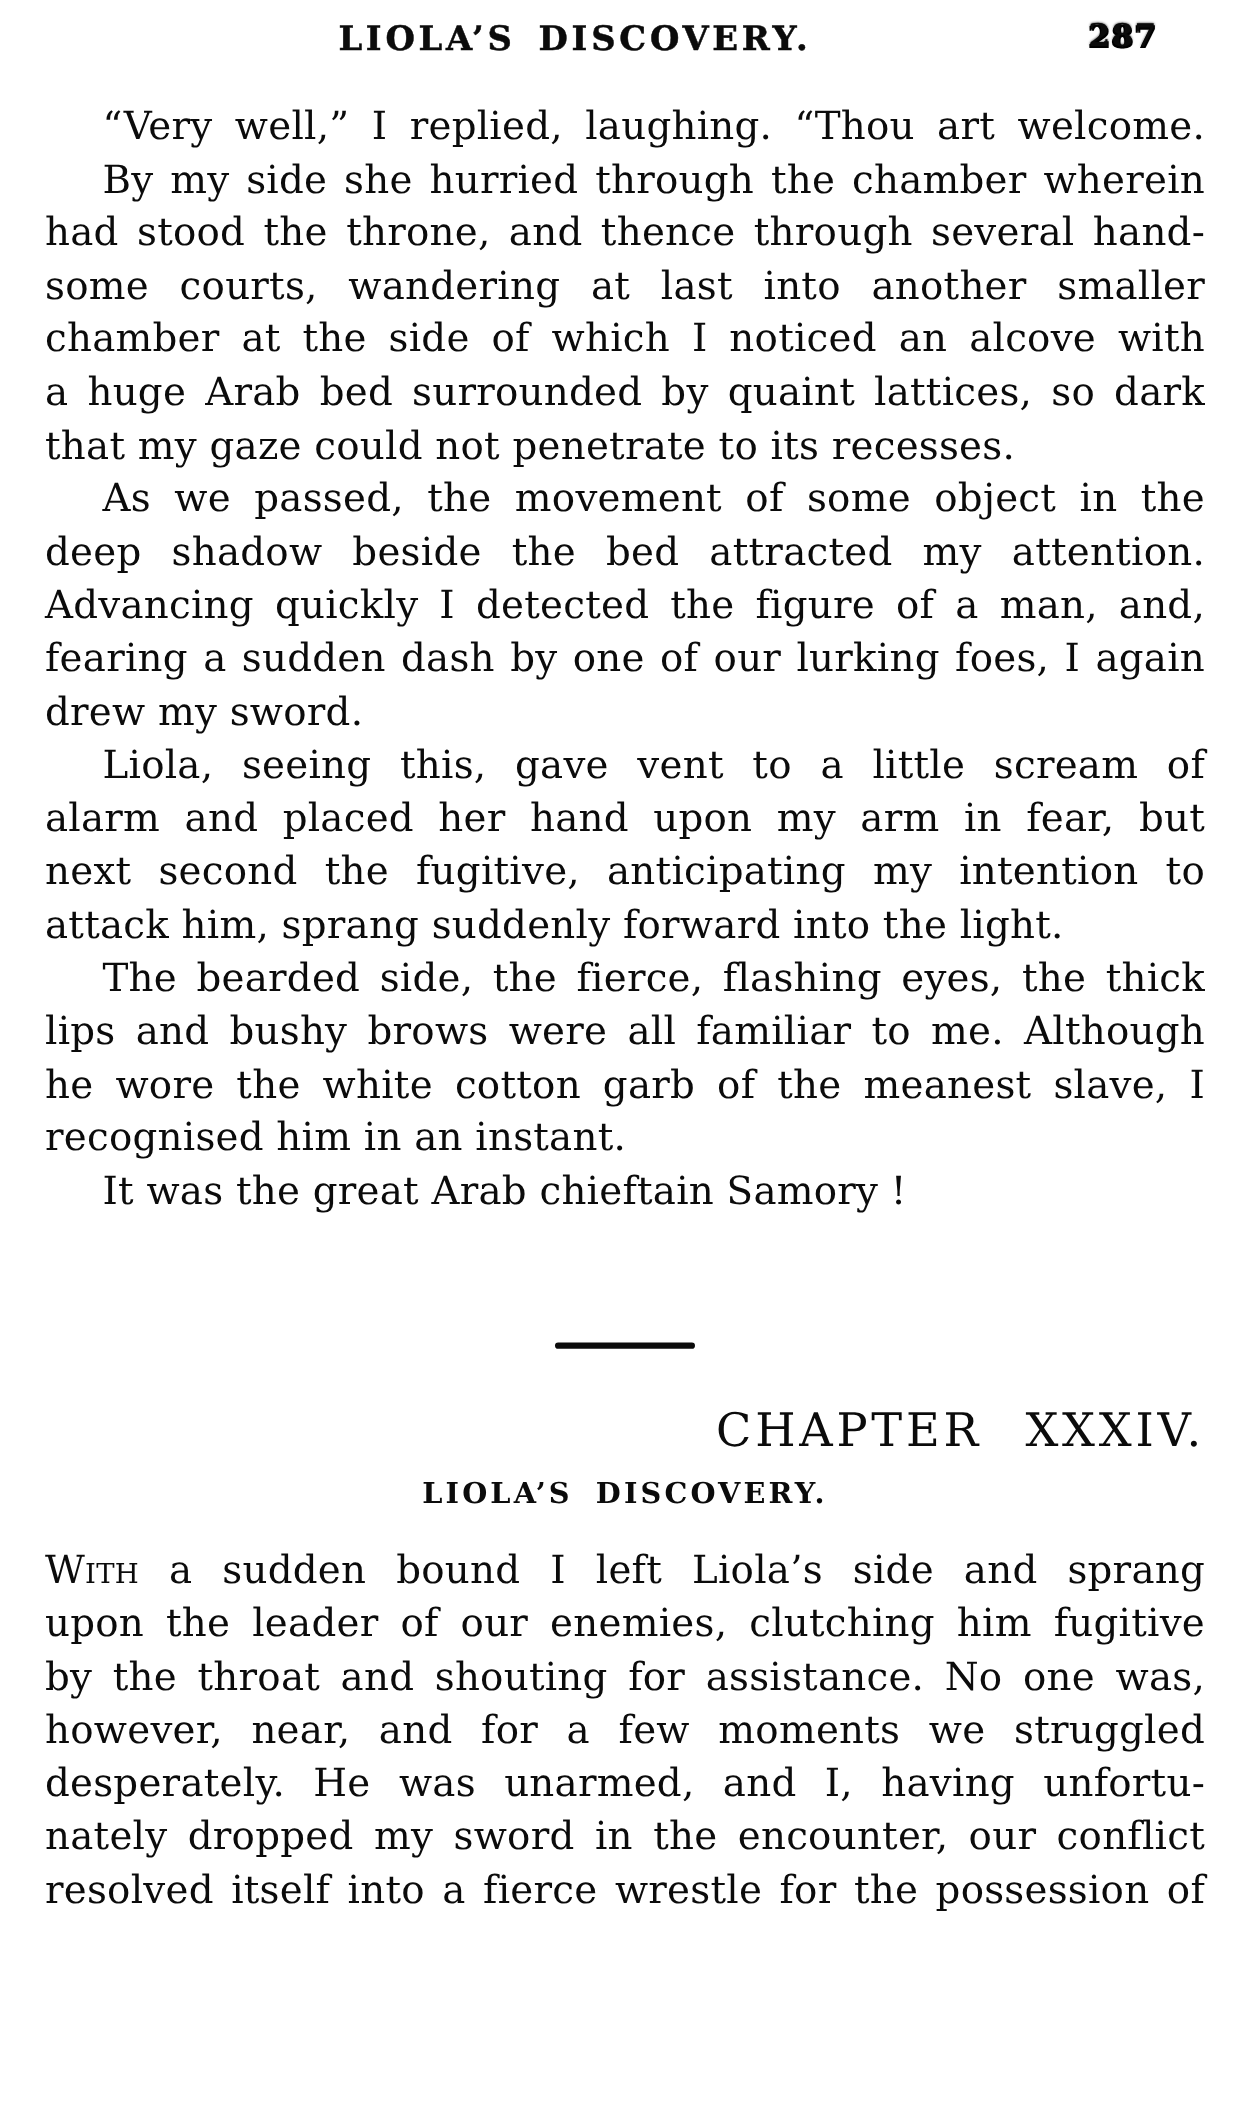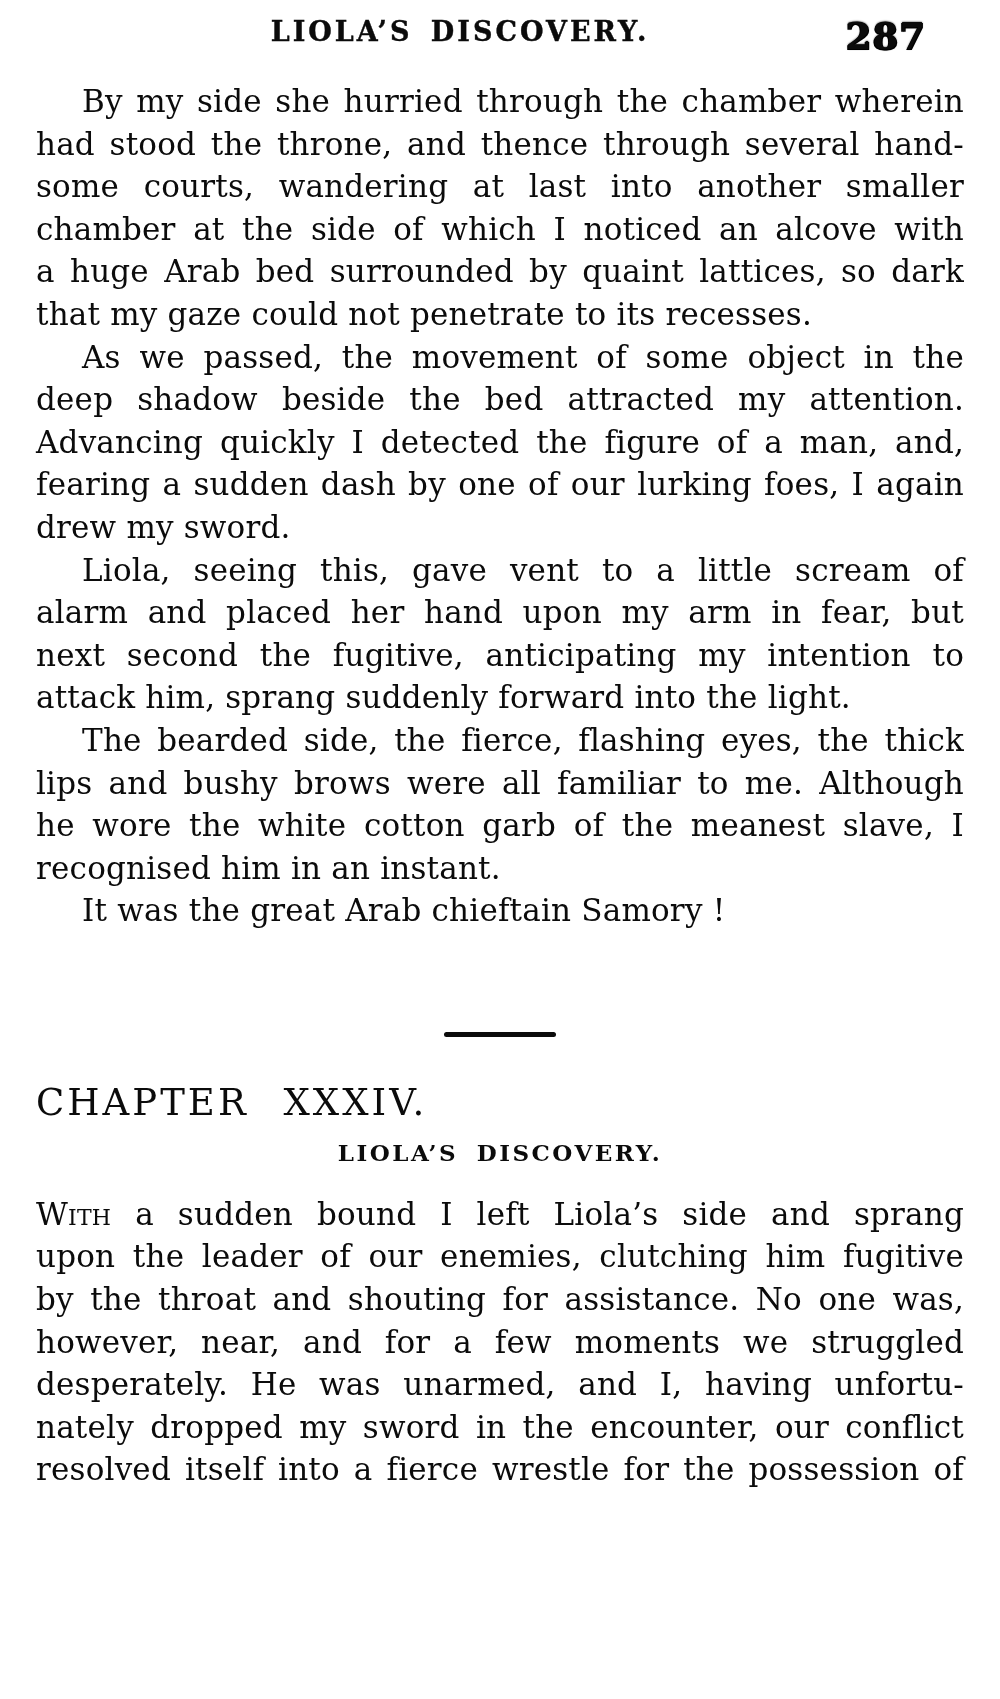--- a/index.html
+++ b/index.html
@@ -29,21 +29,21 @@
     font-size: 27px;
     font-weight: bold;
     letter-spacing: 3px;
     word-spacing: 6px;
     white-space: nowrap;
     -webkit-text-stroke: 0.4px #0b0b0b;
   }
   .page-number {
     position: absolute;
     right: 38px; top: 0;
-    font-size: 37px;
+    font-size: 25px;
     font-weight: bold;
     letter-spacing: 1px;
     
     text-shadow: 0 0 2px #000, 1px 1px 0 #000, -1px 1px 0 #000;
   }
   
   .text-column { margin-top: 24px; }
   .paragraph { margin: 0; }
   .line {
     font-size: 31px;
@@ -60,21 +60,21 @@
   
   .section-divider {
     width: 112px; height: 5px;
     margin: 100px auto 0 auto;
     background: #0b0b0b;
     border-radius: 3px;
   }
   
   .chapter-heading {
     margin-top: 44px;
-    text-align: left;
+    text-align: right;
     font-size: 37px;
     letter-spacing: 3px;
     word-spacing: 20px;
   }
   .chapter-subtitle {
     margin-top: 15px;
     text-align: center;
     font-size: 23px;
     font-weight: bold;
     letter-spacing: 2.5px;
@@ -89,20 +89,21 @@
 
   <div class="running-header">
     <div class="running-title">LIOLA’S DISCOVERY.</div>
     <div class="page-number">287</div>
   </div>
 
   <div class="text-column">
 
     <div>
         <div class="paragraph">
+          <div class="line just indent">“Very well,” I replied, laughing.  “Thou art welcome.</div>
         </div>
         <div class="paragraph">
           <div class="line just indent">By my side she hurried through the chamber wherein</div>
           <div class="line just">had stood the throne, and thence through several hand-</div>
           <div class="line just">some courts, wandering at last into another smaller</div>
           <div class="line just">chamber at the side of which I noticed an alcove with</div>
           <div class="line just">a huge Arab bed surrounded by quaint lattices, so dark</div>
           <div class="line">that my gaze could not penetrate to its recesses.</div>
         </div>
         <div class="paragraph">

